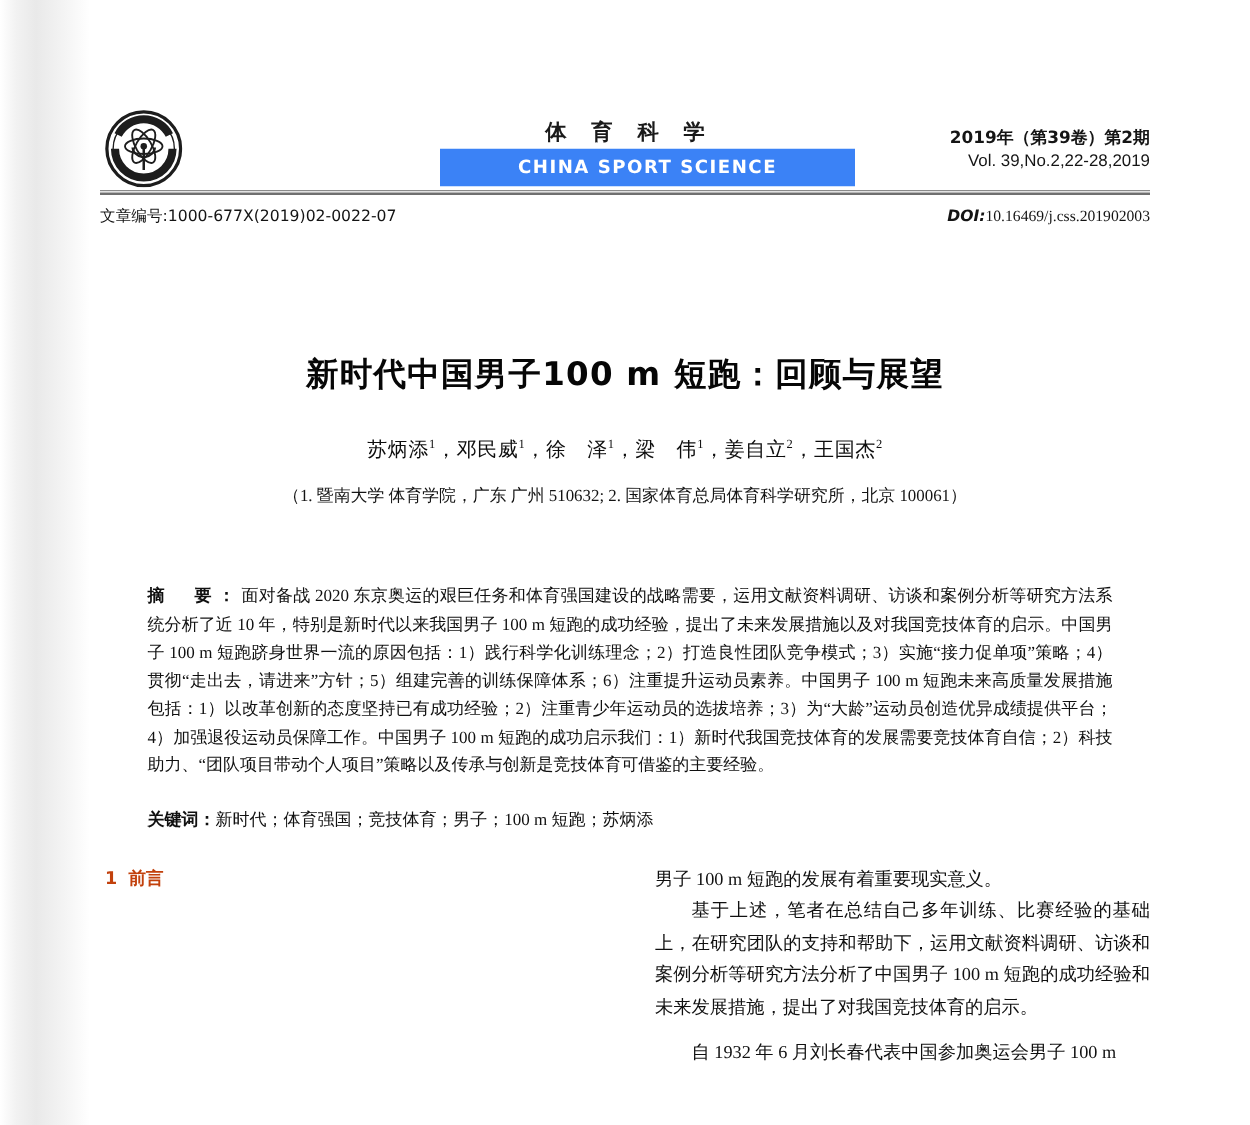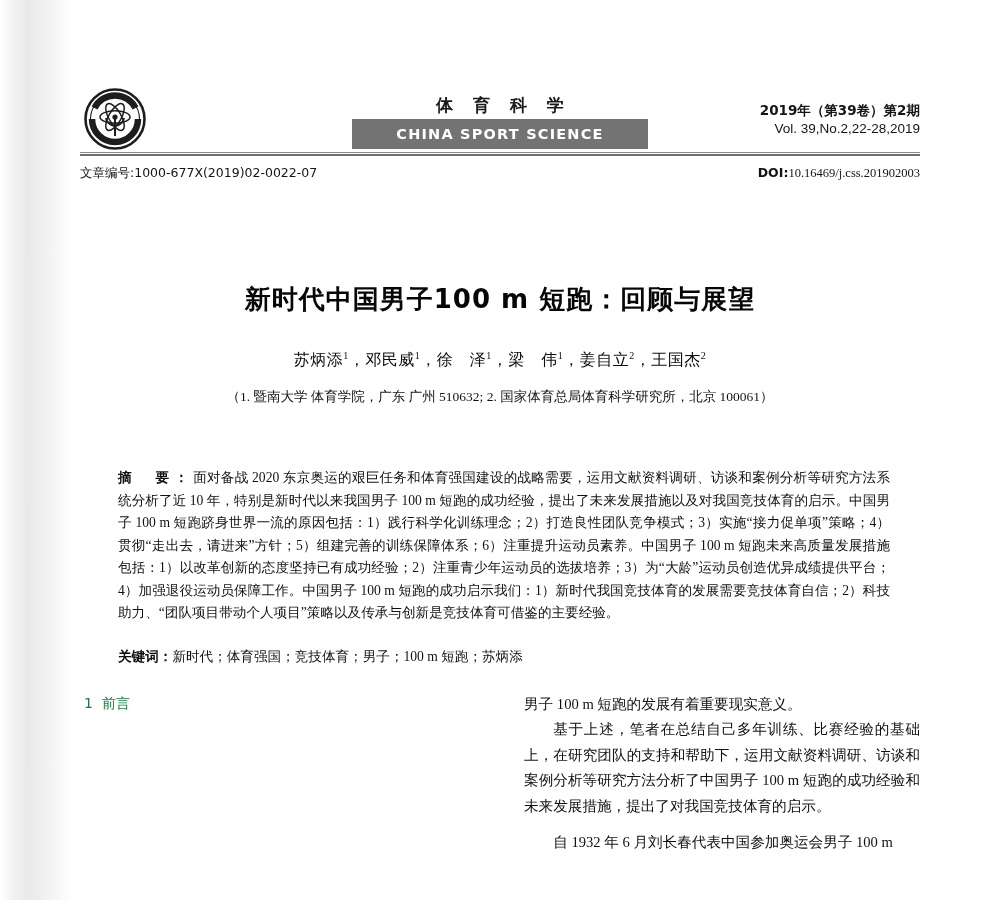--- a/index.html
+++ b/index.html
@@ -52,22 +52,22 @@
     font-family: "DejaVu Sans", sans-serif;
     font-weight: bold;
     font-size: 17px;
     letter-spacing: 7px;
     text-indent: 7px;
     color: #1a1a1a;
   }
   .journal-en-box {
     position: absolute;
     left: 272px; top: 31px;
-    width: 296px; height: 30px;
-    background: #737373;
+    width: 332px; height: 30px;
+    background: #3b82f6;
     display: flex;
     align-items: center;
     justify-content: center;
   }
   .journal-en {
     font-family: "DejaVu Sans", sans-serif;
     font-weight: bold;
     font-size: 14.5px;
     color: #ffffff;
     letter-spacing: 1.2px;
@@ -109,21 +109,21 @@
     font-size: 12.5px;
     color: #141414;
   }
   .artnum b { font-weight: normal; }
   .doi {
     position: absolute; right: 0; top: 0;
     font-family: "Liberation Serif", serif;
     font-size: 12.5px;
     color: #141414;
   }
-  .doi b { font-weight: bold; font-family: "DejaVu Sans", sans-serif; }
+  .doi b { font-weight: bold; font-family: "DejaVu Sans", sans-serif; font-style: italic; }
 
   
   .title {
     position: absolute;
     left: 80px; top: 282px;
     width: 840px;
     text-align: center;
     font-family: "DejaVu Sans", sans-serif;
     font-weight: bold;
     font-size: 26px;
@@ -193,23 +193,23 @@
     top: 0;
     width: 396px;
     height: 208px;
     overflow: hidden;
   }
   .col-left  { left: 0px; }
   .col-right { left: 440px; }
 
   .sec-head {
     font-family: "DejaVu Sans", sans-serif;
-    font-weight: normal;
+    font-weight: bold;
     font-size: 14px;
-    color: #15803d;
+    color: #c2410c;
     line-height: 22px;
     margin: 0 0 1px 0;
     white-space: nowrap;
   }
   .sec-head .num { margin-right: 9px; }
   .para {
     font-family: "Liberation Serif", serif;
     font-size: 14.6px;
     line-height: 25.4px;
     color: #101010;

